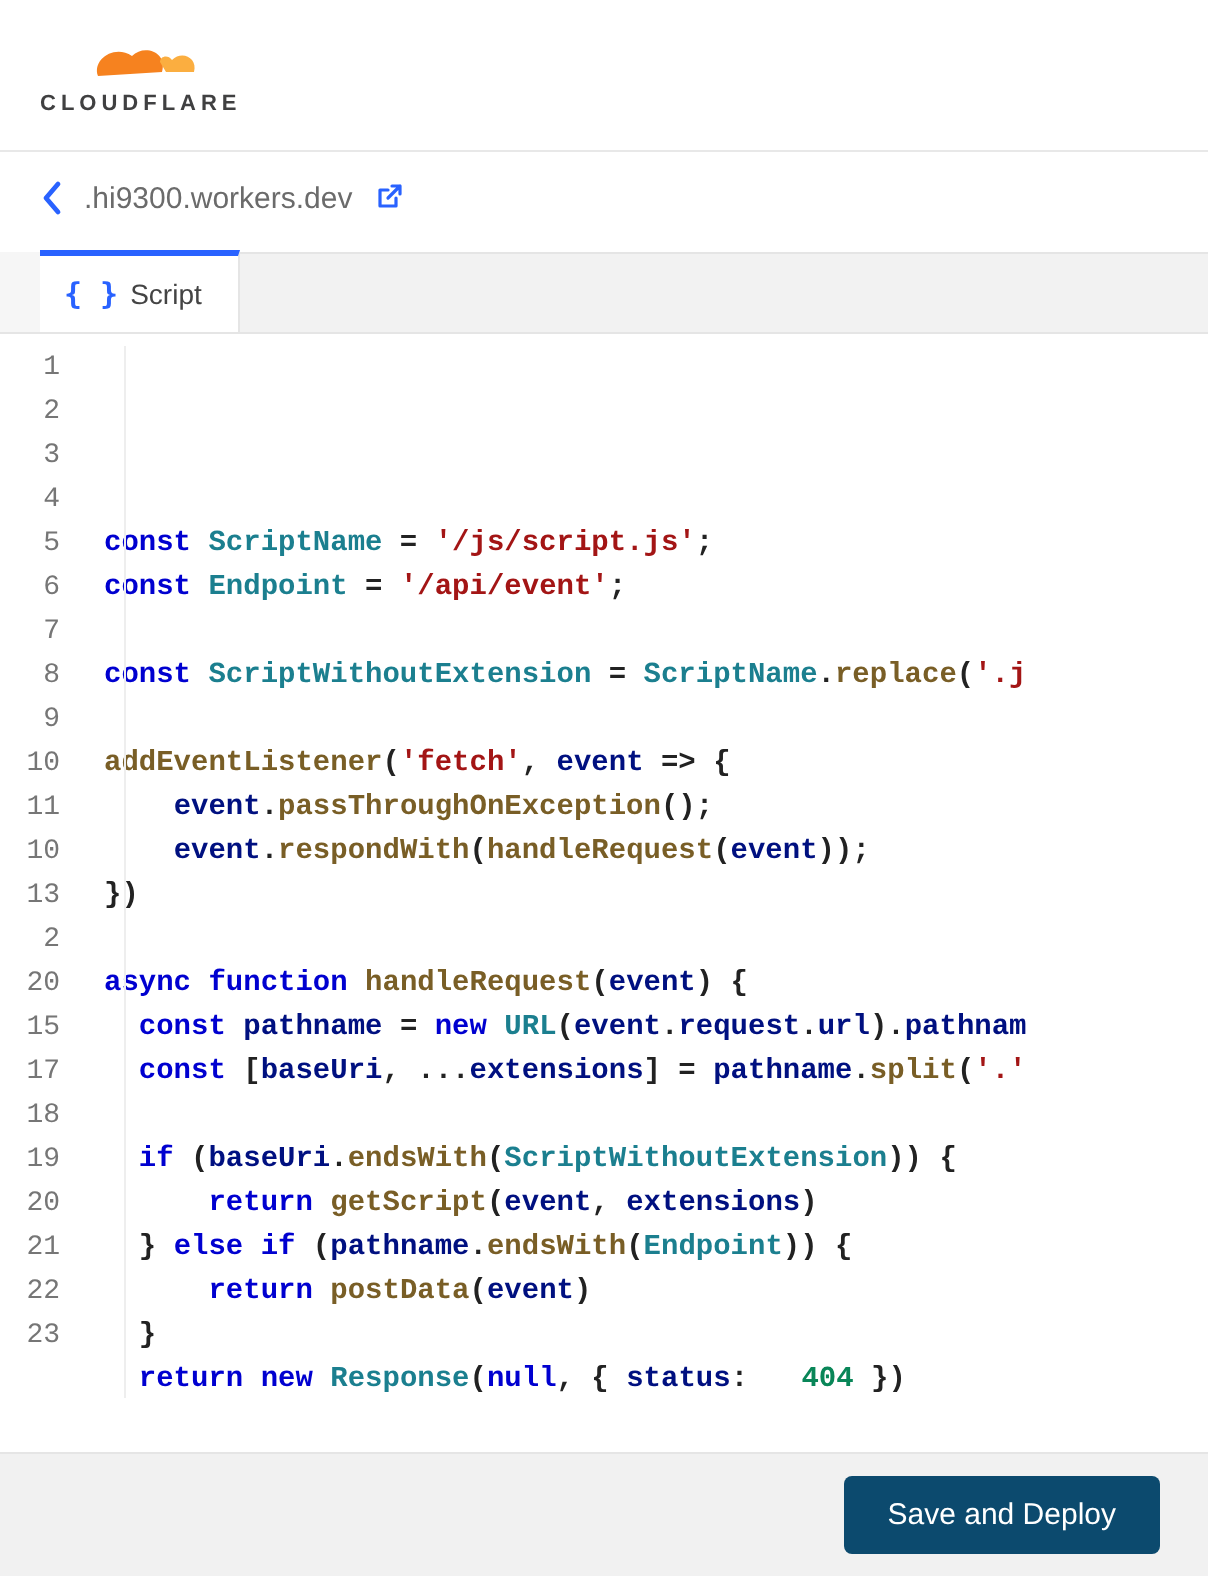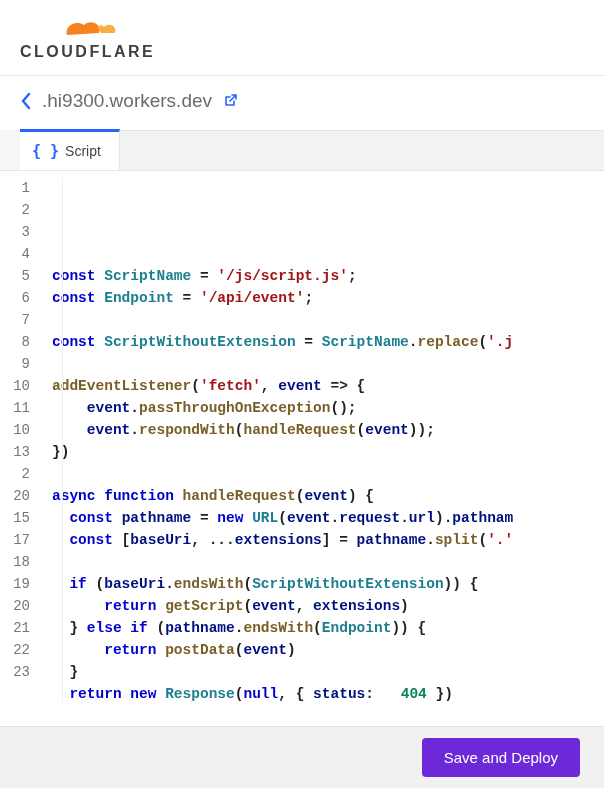--- a/index.html
+++ b/index.html
@@ -14,39 +14,39 @@
   .header {
     display: flex;
     align-items: center;
     padding: 14px 20px 14px 20px;
     border-bottom: 1px solid #e8e8e8;
     height: 76px;
   }
   .logo-wrap { display: flex; flex-direction: column; align-items: center; gap: 2px; }
   .cloud-logo svg { display: block; }
   .logo-text {
-    font-size: 16px;
+    font-size: 11px;
     font-weight: 700;
     letter-spacing: 2.5px;
     color: #404041;
   }
   .breadcrumb {
     display: flex;
     align-items: center;
     gap: 10px;
     padding: 14px 20px 18px 20px;
   }
   .chevron-back svg { display: block; }
   .proj-name {
     font-size: 15px;
     font-weight: 700;
     color: #222;
   }
   .proj-domain {
-    font-size: 19px;
+    font-size: 15px;
     color: #6b6b6b;
     margin-left: -2px;
   }
   .external-link svg { display: block; }
   .tabs {
     display: flex;
     border-bottom: 1px solid #e5e5e5;
     padding-left: 20px;
     background: #f6f6f6;
   }
@@ -120,21 +120,21 @@
     bottom: 0; left: 0; right: 0;
     height: 62px;
     background: #f1f1f1;
     display: flex;
     justify-content: flex-end;
     align-items: center;
     padding-right: 24px;
     border-top: 1px solid #e5e5e5;
   }
   .deploy-btn {
-    background: #6d28d9;
+    background: #0c4a6e;
     color: #fff;
     font-size: 15px;
     border: none;
     padding: 11px 22px;
     border-radius: 4px;
     cursor: pointer;
   }
   .guide { position:absolute; top:6px; bottom:0; width:1px; background:#eee; }
 </style>
 </head>

